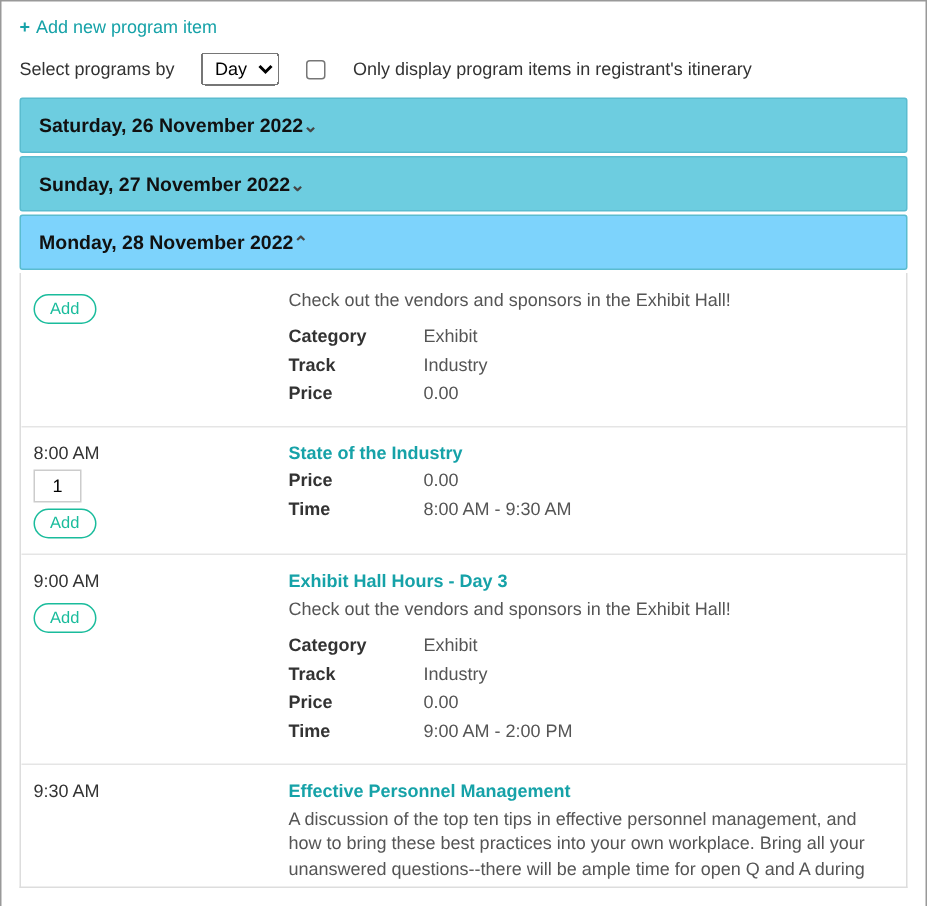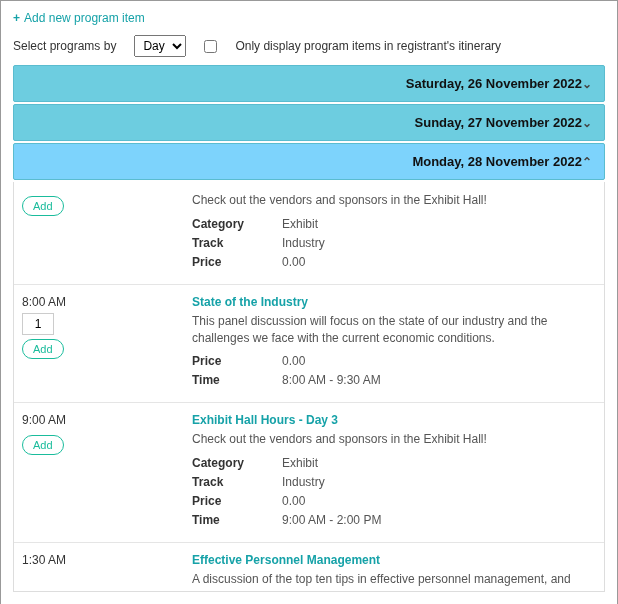--- a/index.html
+++ b/index.html
@@ -4,21 +4,21 @@
 <style>
 * { box-sizing: border-box; margin: 0; padding: 0; }
 body { font-family: Arial, sans-serif; font-size: 12px; color: #333; background: #fff; width: 618px; }
 .container { border: 1px solid #999; padding: 10px 12px; }
 .header-row { display: flex; justify-content: space-between; align-items: center; margin-bottom: 10px; }
 .page-title { font-size: 17px; font-weight: 600; color: #333; }
 .add-link { color: #16a2a8; font-size: 12px; cursor: pointer; display: flex; align-items: center; gap: 4px; }
 .filter-row { display: flex; align-items: center; gap: 18px; margin-bottom: 8px; font-size: 12px; }
 .filter-row select { font-size: 12px; padding: 2px 4px; }
 .filter-row label { font-size: 12px; }
-.day-header { background: #6dcde0; color: #111; padding: 10px 12px; font-weight: 600; font-size: 13px; border: 1px solid #5abccf; margin-bottom: 2px; display: flex; justify-content: flex-end; align-items: center; cursor: pointer; border-radius: 2px; }
+.day-header { background: #6dcde0; color: #111; padding: 10px 12px; font-weight: 600; font-size: 13px; border: 1px solid #5abccf; margin-bottom: 2px; display: flex; justify-content: flex-start; align-items: center; cursor: pointer; border-radius: 2px; }
 .day-header.expanded { background: #7dd3fc; }
 .chevron { font-size: 12px; color: #444; }
 .sessions { border: 1px solid #ddd; border-top: none; max-height: 410px; overflow-y: auto; position: relative; }
 .session { display: flex; padding: 10px 8px; border-bottom: 1px solid #e5e5e5; gap: 20px; }
 .session-left { width: 150px; flex-shrink: 0; }
 .session-time { font-size: 12px; margin-bottom: 4px; }
 .qty-label { font-size: 12px; margin-bottom: 4px; }
 .qty-input { width: 32px; padding: 3px; border: 1px solid #ccc; font-size: 12px; text-align: center; }
 .add-btn { border: 1px solid #1abc9c; color: #1abc9c; background: #fff; border-radius: 12px; padding: 3px 10px; font-size: 11px; cursor: pointer; margin-top: 4px; display: inline-block; }
 .session-right { flex: 1; }
@@ -87,21 +87,20 @@
     </div>
 
     <div class="session">
       <div class="session-left">
         <div class="session-time">8:00 AM</div>
         <input class="qty-input" value="1" style="">
         <div><button class="add-btn">Add</button></div>
       </div>
       <div class="session-right">
         <div class="session-title">State of the Industry</div>
-        <div class="session-desc">This panel discussion will focus on the state of our industry and the challenges we face with the current economic conditions.</div>
         <div class="meta-row">
             <div class="meta-label">Price</div>
             <div class="meta-value">0.00</div>
           </div>
         <div class="meta-row">
             <div class="meta-label">Time</div>
             <div class="meta-value">8:00 AM - 9:30 AM</div>
           </div>
       </div>
     </div>
@@ -128,21 +127,21 @@
           </div>
         <div class="meta-row">
             <div class="meta-label">Time</div>
             <div class="meta-value">9:00 AM - 2:00 PM</div>
           </div>
       </div>
     </div>
 
     <div class="session">
       <div class="session-left">
-        <div class="session-time">1:30 AM</div>
+        <div class="session-time">9:30 AM</div>
 
       </div>
       <div class="session-right">
         <div class="session-title">Effective Personnel Management</div>
         <div class="session-desc">A discussion of the top ten tips in effective personnel management, and how to bring these best practices into your own workplace. Bring all your unanswered questions--there will be ample time for open Q and A during this session.</div>
 
       </div>
     </div>
   </div>
 

